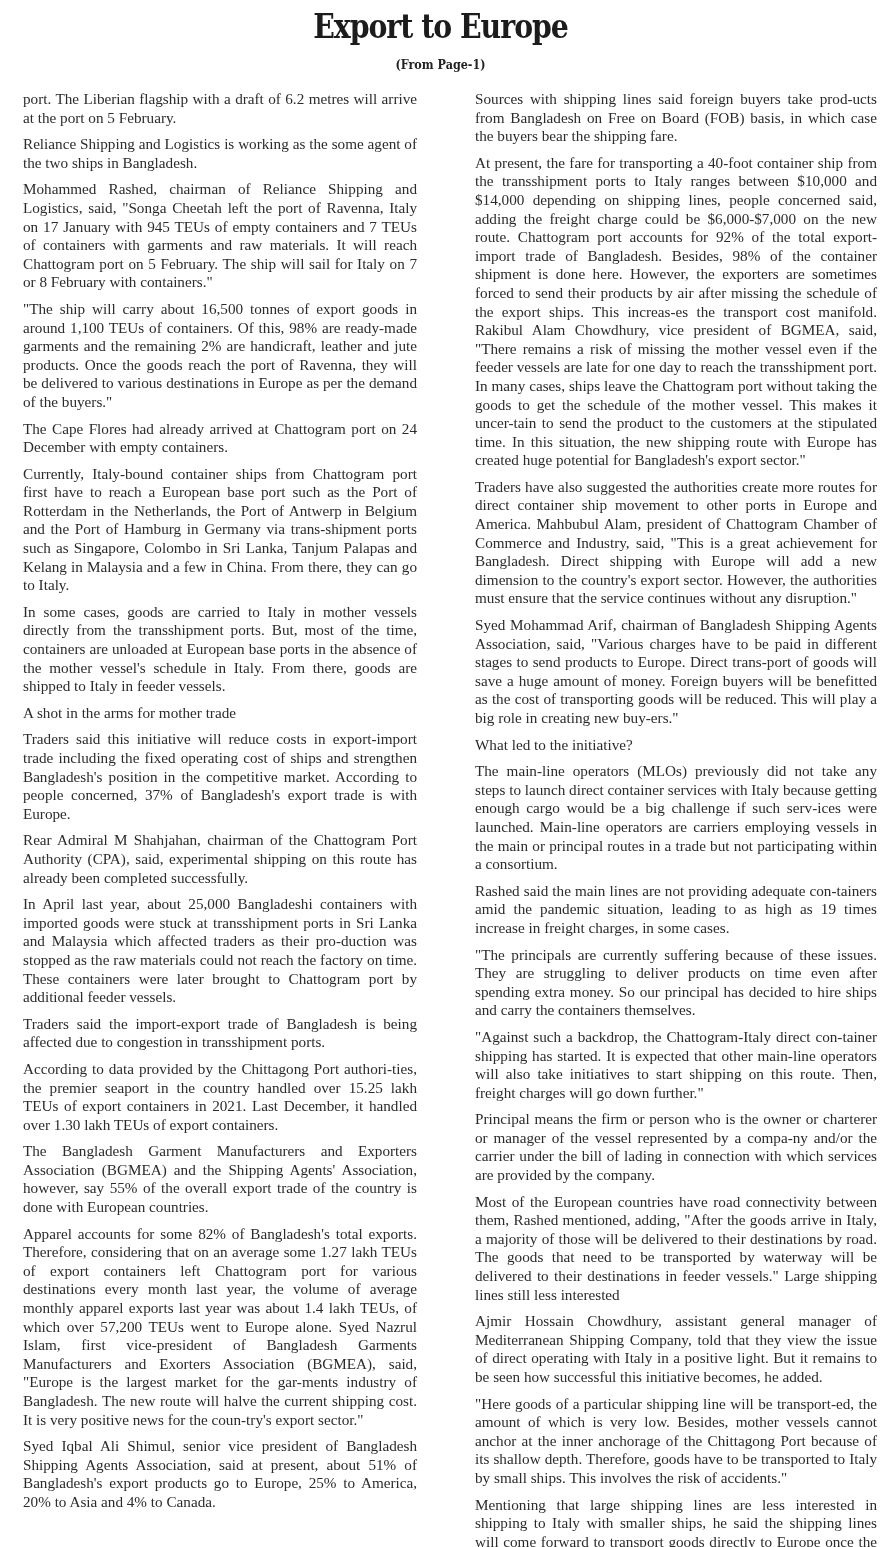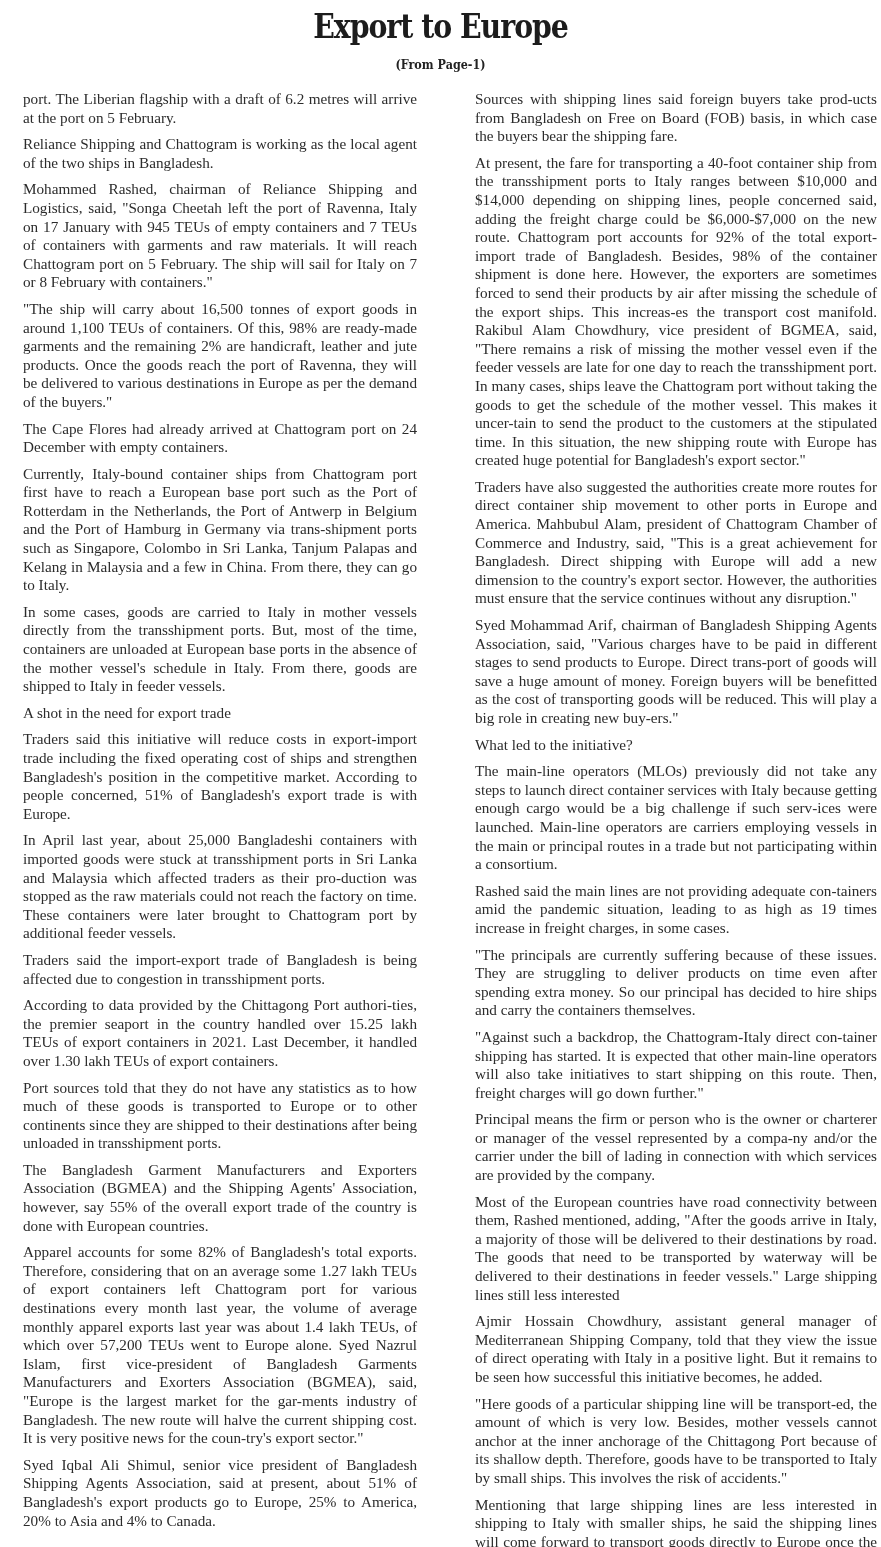--- a/index.html
+++ b/index.html
@@ -27,32 +27,32 @@
 </style>
 </head>
 <body>
 
 <div class="page">
   <div class="headline">Export to Europe</div>
   <div class="subhead">(From Page-1)</div>
 
   <div class="col left">
     <p>port. The Liberian flagship with a draft of 6.2 metres will arrive at the port on 5 February.</p>
-    <p>Reliance Shipping and Chattogram is working as the local agent of the two ships in Bangladesh.</p>
+    <p>Reliance Shipping and Logistics is working as the some agent of the two ships in Bangladesh.</p>
     <p>Mohammed Rashed, chairman of Reliance Shipping and Logistics, said, "Songa Cheetah left the port of Ravenna, Italy on 17 January with 945 TEUs of empty containers and 7 TEUs of containers with garments and raw materials. It will reach Chattogram port on 5 February. The ship will sail for Italy on 7 or 8 February with containers."</p>
     <p>"The ship will carry about 16,500 tonnes of export goods in around 1,100 TEUs of containers. Of this, 98% are ready-made garments and the remaining 2% are handicraft, leather and jute products. Once the goods reach the port of Ravenna, they will be delivered to various destinations in Europe as per the demand of the buyers."</p>
     <p>The Cape Flores had already arrived at Chattogram port on 24 December with empty containers.</p>
     <p>Currently, Italy-bound container ships from Chattogram port first have to reach a European base port such as the Port of Rotterdam in the Netherlands, the Port of Antwerp in Belgium and the Port of Hamburg in Germany via trans-shipment ports such as Singapore, Colombo in Sri Lanka, Tanjum Palapas and Kelang in Malaysia and a few in China. From there, they can go to Italy.</p>
     <p>In some cases, goods are carried to Italy in mother vessels directly from the transshipment ports. But, most of the time, containers are unloaded at European base ports in the absence of the mother vessel's schedule in Italy. From there, goods are shipped to Italy in feeder vessels.</p>
-    <p>A shot in the need for export trade</p>
-    <p>Traders said this initiative will reduce costs in export-import trade including the fixed operating cost of ships and strengthen Bangladesh's position in the competitive market. According to people concerned, 51% of Bangladesh's export trade is with Europe.</p>
+    <p>A shot in the arms for mother trade</p>
+    <p>Traders said this initiative will reduce costs in export-import trade including the fixed operating cost of ships and strengthen Bangladesh's position in the competitive market. According to people concerned, 37% of Bangladesh's export trade is with Europe.</p>
+    <p>Rear Admiral M Shahjahan, chairman of the Chattogram Port Authority (CPA), said, experimental shipping on this route has already been completed successfully.</p>
     <p>In April last year, about 25,000 Bangladeshi containers with imported goods were stuck at transshipment ports in Sri Lanka and Malaysia which affected traders as their pro-duction was stopped as the raw materials could not reach the factory on time. These containers were later brought to Chattogram port by additional feeder vessels.</p>
     <p>Traders said the import-export trade of Bangladesh is being affected due to congestion in transshipment ports.</p>
     <p>According to data provided by the Chittagong Port authori-ties, the premier seaport in the country handled over 15.25 lakh TEUs of export containers in 2021. Last December, it handled over 1.30 lakh TEUs of export containers.</p>
-    <p>Port sources told that they do not have any statistics as to how much of these goods is transported to Europe or to other continents since they are shipped to their destinations after being unloaded in transshipment ports.</p>
     <p>The Bangladesh Garment Manufacturers and Exporters Association (BGMEA) and the Shipping Agents' Association, however, say 55% of the overall export trade of the country is done with European countries.</p>
     <p>Apparel accounts for some 82% of Bangladesh's total exports. Therefore, considering that on an average some 1.27 lakh TEUs of export containers left Chattogram port for various destinations every month last year, the volume of average monthly apparel exports last year was about 1.4 lakh TEUs, of which over 57,200 TEUs went to Europe alone. Syed Nazrul Islam, first vice-president of Bangladesh Garments Manufacturers and Exorters Association (BGMEA), said, "Europe is the largest market for the gar-ments industry of Bangladesh. The new route will halve the current shipping cost. It is very positive news for the coun-try's export sector."</p>
     <p>Syed Iqbal Ali Shimul, senior vice president of Bangladesh Shipping Agents Association, said at present, about 51% of Bangladesh's export products go to Europe, 25% to America, 20% to Asia and 4% to Canada.</p>
   </div>
 
   <div class="col right">
     <p>Sources with shipping lines said foreign buyers take prod-ucts from Bangladesh on Free on Board (FOB) basis, in which case the buyers bear the shipping fare.</p>
     <p>At present, the fare for transporting a 40-foot container ship from the transshipment ports to Italy ranges between $10,000 and $14,000 depending on shipping lines, people concerned said, adding the freight charge could be $6,000-$7,000 on the new route. Chattogram port accounts for 92% of the total export-import trade of Bangladesh. Besides, 98% of the container shipment is done here. However, the exporters are sometimes forced to send their products by air after missing the schedule of the export ships. This increas-es the transport cost manifold. Rakibul Alam Chowdhury, vice president of BGMEA, said, "There remains a risk of missing the mother vessel even if the feeder vessels are late for one day to reach the transshipment port. In many cases, ships leave the Chattogram port without taking the goods to get the schedule of the mother vessel. This makes it uncer-tain to send the product to the customers at the stipulated time. In this situation, the new shipping route with Europe has created huge potential for Bangladesh's export sector."</p>
     <p>Traders have also suggested the authorities create more routes for direct container ship movement to other ports in Europe and America. Mahbubul Alam, president of Chattogram Chamber of Commerce and Industry, said, "This is a great achievement for Bangladesh. Direct shipping with Europe will add a new dimension to the country's export sector. However, the authorities must ensure that the service continues without any disruption."</p>
     <p>Syed Mohammad Arif, chairman of Bangladesh Shipping Agents Association, said, "Various charges have to be paid in different stages to send products to Europe. Direct trans-port of goods will save a huge amount of money. Foreign buyers will be benefitted as the cost of transporting goods will be reduced. This will play a big role in creating new buy-ers."</p>

